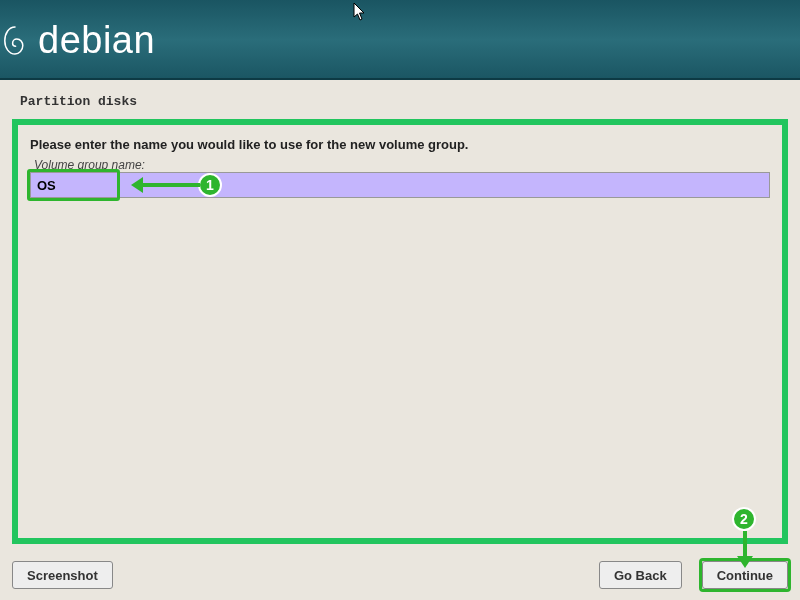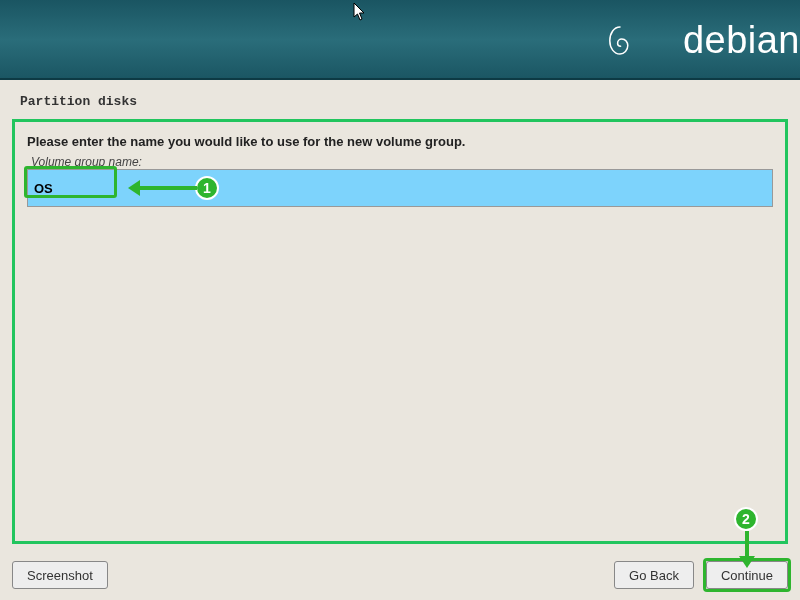--- a/index.html
+++ b/index.html
@@ -14,23 +14,22 @@
       background: #eae6de;
       overflow: hidden;
       position: relative;
     }
     .header {
       width: 100%;
       height: 80px;
       background: linear-gradient(180deg, #1a5562 0%, #2a6d7a 50%, #1a5562 100%);
       display: flex;
       align-items: center;
-      justify-content: flex-end;
-      position: relative;
-      gap: 40px;
+      justify-content: flex-start;
+      position: relative;
     }
     .header::before {
       content: '';
       position: absolute;
       bottom: 0;
       left: 0;
       right: 0;
       height: 2px;
       background: #0d3a44;
     }
@@ -58,21 +57,21 @@
     }
     .section-title {
       padding: 14px 20px 10px;
       font-size: 13px;
       font-weight: bold;
       color: #333;
       font-family: Liberation Mono, monospace;
     }
     .main-panel {
       margin: 0 12px;
-      border: 3px solid #22c55e;
+      border: 6px solid #22c55e;
       background: #eae6de;
       height: 425px;
       padding: 12px;
       position: relative;
     }
     .instruction {
       font-size: 13px;
       font-weight: bold;
       color: #222;
       margin-bottom: 6px;
@@ -81,26 +80,26 @@
       font-size: 12px;
       font-style: italic;
       color: #444;
       margin-left: 4px;
     }
     .input-wrapper {
       position: relative;
     }
     .volume-input {
       width: 100%;
-      height: 38px;
+      height: 26px;
       padding: 4px 6px;
       font-size: 13px;
       font-weight: bold;
       border: 1px solid #999;
-      background: #7dd3fc;
+      background: #c4b5fd;
       outline: none;
     }
     .highlight-input {
       position: absolute;
       top: -3px;
       left: -3px;
       width: 93px;
       height: 32px;
       border: 3px solid #2eb52e;
       border-radius: 3px;
@@ -151,32 +150,32 @@
       right: 0;
       height: 50px;
       display: flex;
       align-items: center;
       padding: 0 12px;
     }
     .btn {
       height: 28px;
       padding: 0 14px;
       font-size: 13px;
-      font-weight: normal;
+      font-weight: bold;
       background: #eee;
       border: 1px solid #888;
       border-radius: 3px;
       cursor: pointer;
       color: #333;
     }
     .spacer {
       flex: 1;
     }
     .btn-goback {
-      margin-right: 12px;
+      margin-right: 20px;
     }
     .continue-wrapper {
       position: relative;
     }
     .highlight-continue {
       position: absolute;
       top: -3px;
       left: -3px;
       right: -3px;
       bottom: -3px;

